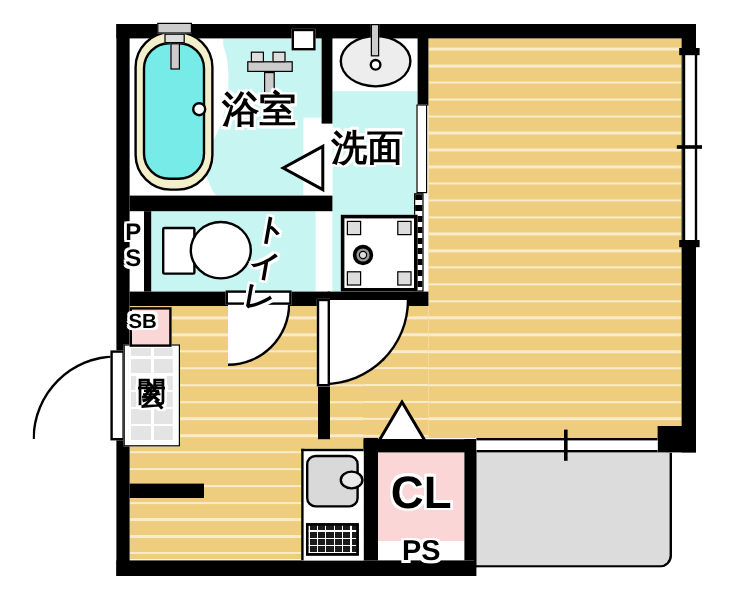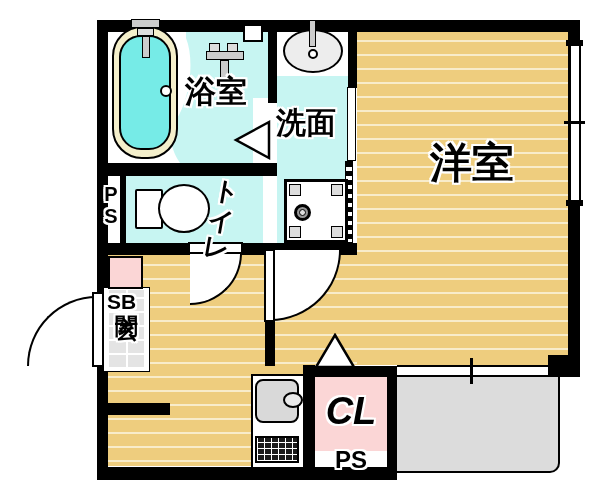--- a/index.html
+++ b/index.html
@@ -141,21 +141,21 @@
 
   <div class="ovl white" style="left:251px;top:374px;width:52px;height:93px;border-top:2px solid #000;border-left:2px solid #000;"></div>
   <div class="fix" style="left:255px;top:379px;width:44px;height:44px;background:#d9d9d9;border:2px solid #000;border-radius:8px;"></div>
   <div class="fix" style="left:283px;top:392px;width:20px;height:16px;background:#e9e9e9;border:2px solid #000;border-radius:50%;"></div>
   <div class="fix stove" style="left:255px;top:436px;width:44px;height:27px;"></div>
 
   <div class="lbl" style="left:276px;top:103px;font-size:30px;">洗面</div>
   <div class="lbl" style="left:185px;top:71px;font-size:31px;">浴室</div>
   <div class="lbl vtext" style="left:215px;top:162px;font-size:26px;transform:rotate(10deg);transform-origin:top center;">トイレ</div>
   <div class="lbl vtext" style="left:99px;top:183px;font-size:20px;">PS</div>
-  <div class="lbl" style="left:107px;top:258px;font-size:21px;z-index:6;margin-top:32px;">SB</div>
+  <div class="lbl" style="left:107px;top:258px;font-size:17px;z-index:6;">SB</div>
   <div class="lbl vtext" style="left:112px;top:297px;font-size:23px;z-index:6;">玄関</div>
   <div class="lbl" style="left:382px;top:138px;width:180px;font-size:42px;line-height:50px;text-align:center;">
-    <span style="position:static">洋室</span><br>
+    <br>
   </div>
-  <div class="lbl" style="left:315px;top:390px;width:72px;font-size:38px;text-align:center;font-style:italic;">CL</div>
+  <div class="lbl" style="left:315px;top:390px;width:72px;font-size:38px;text-align:center;">CL</div>
   <div class="lbl" style="left:315px;top:446px;width:72px;font-size:24px;text-align:center;">PS</div>
 
 </div>
 
 </body></html>

